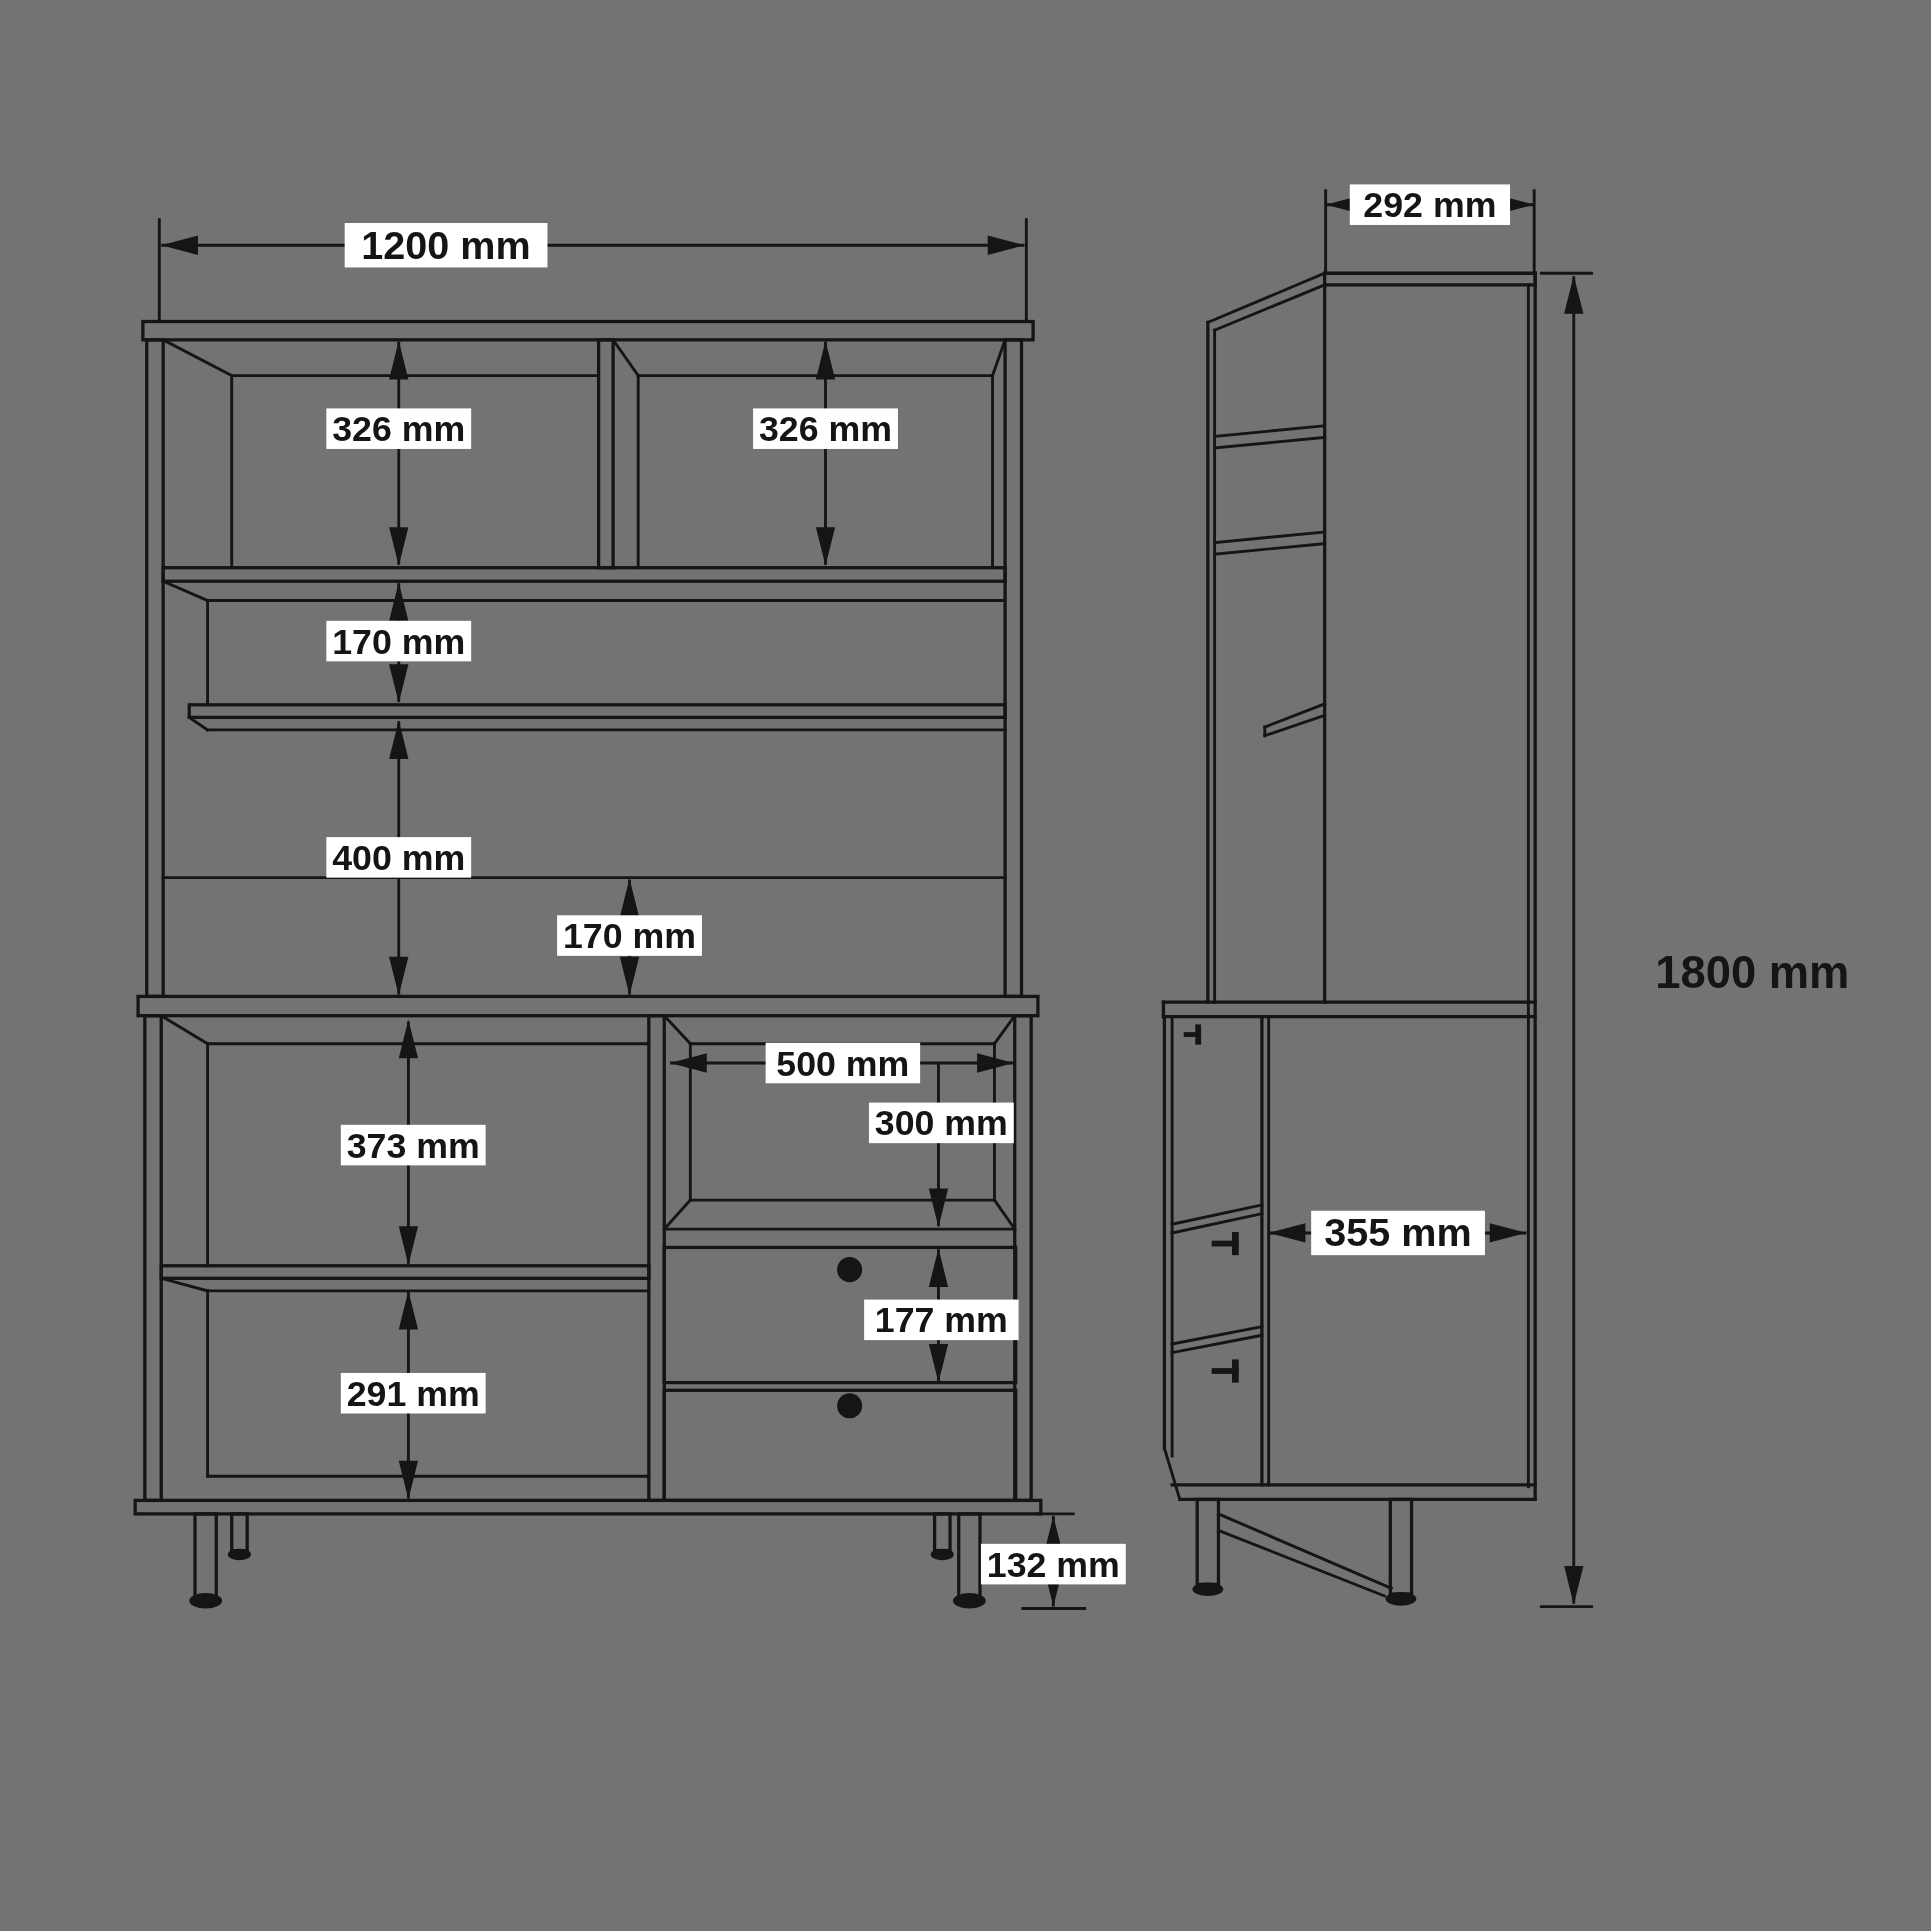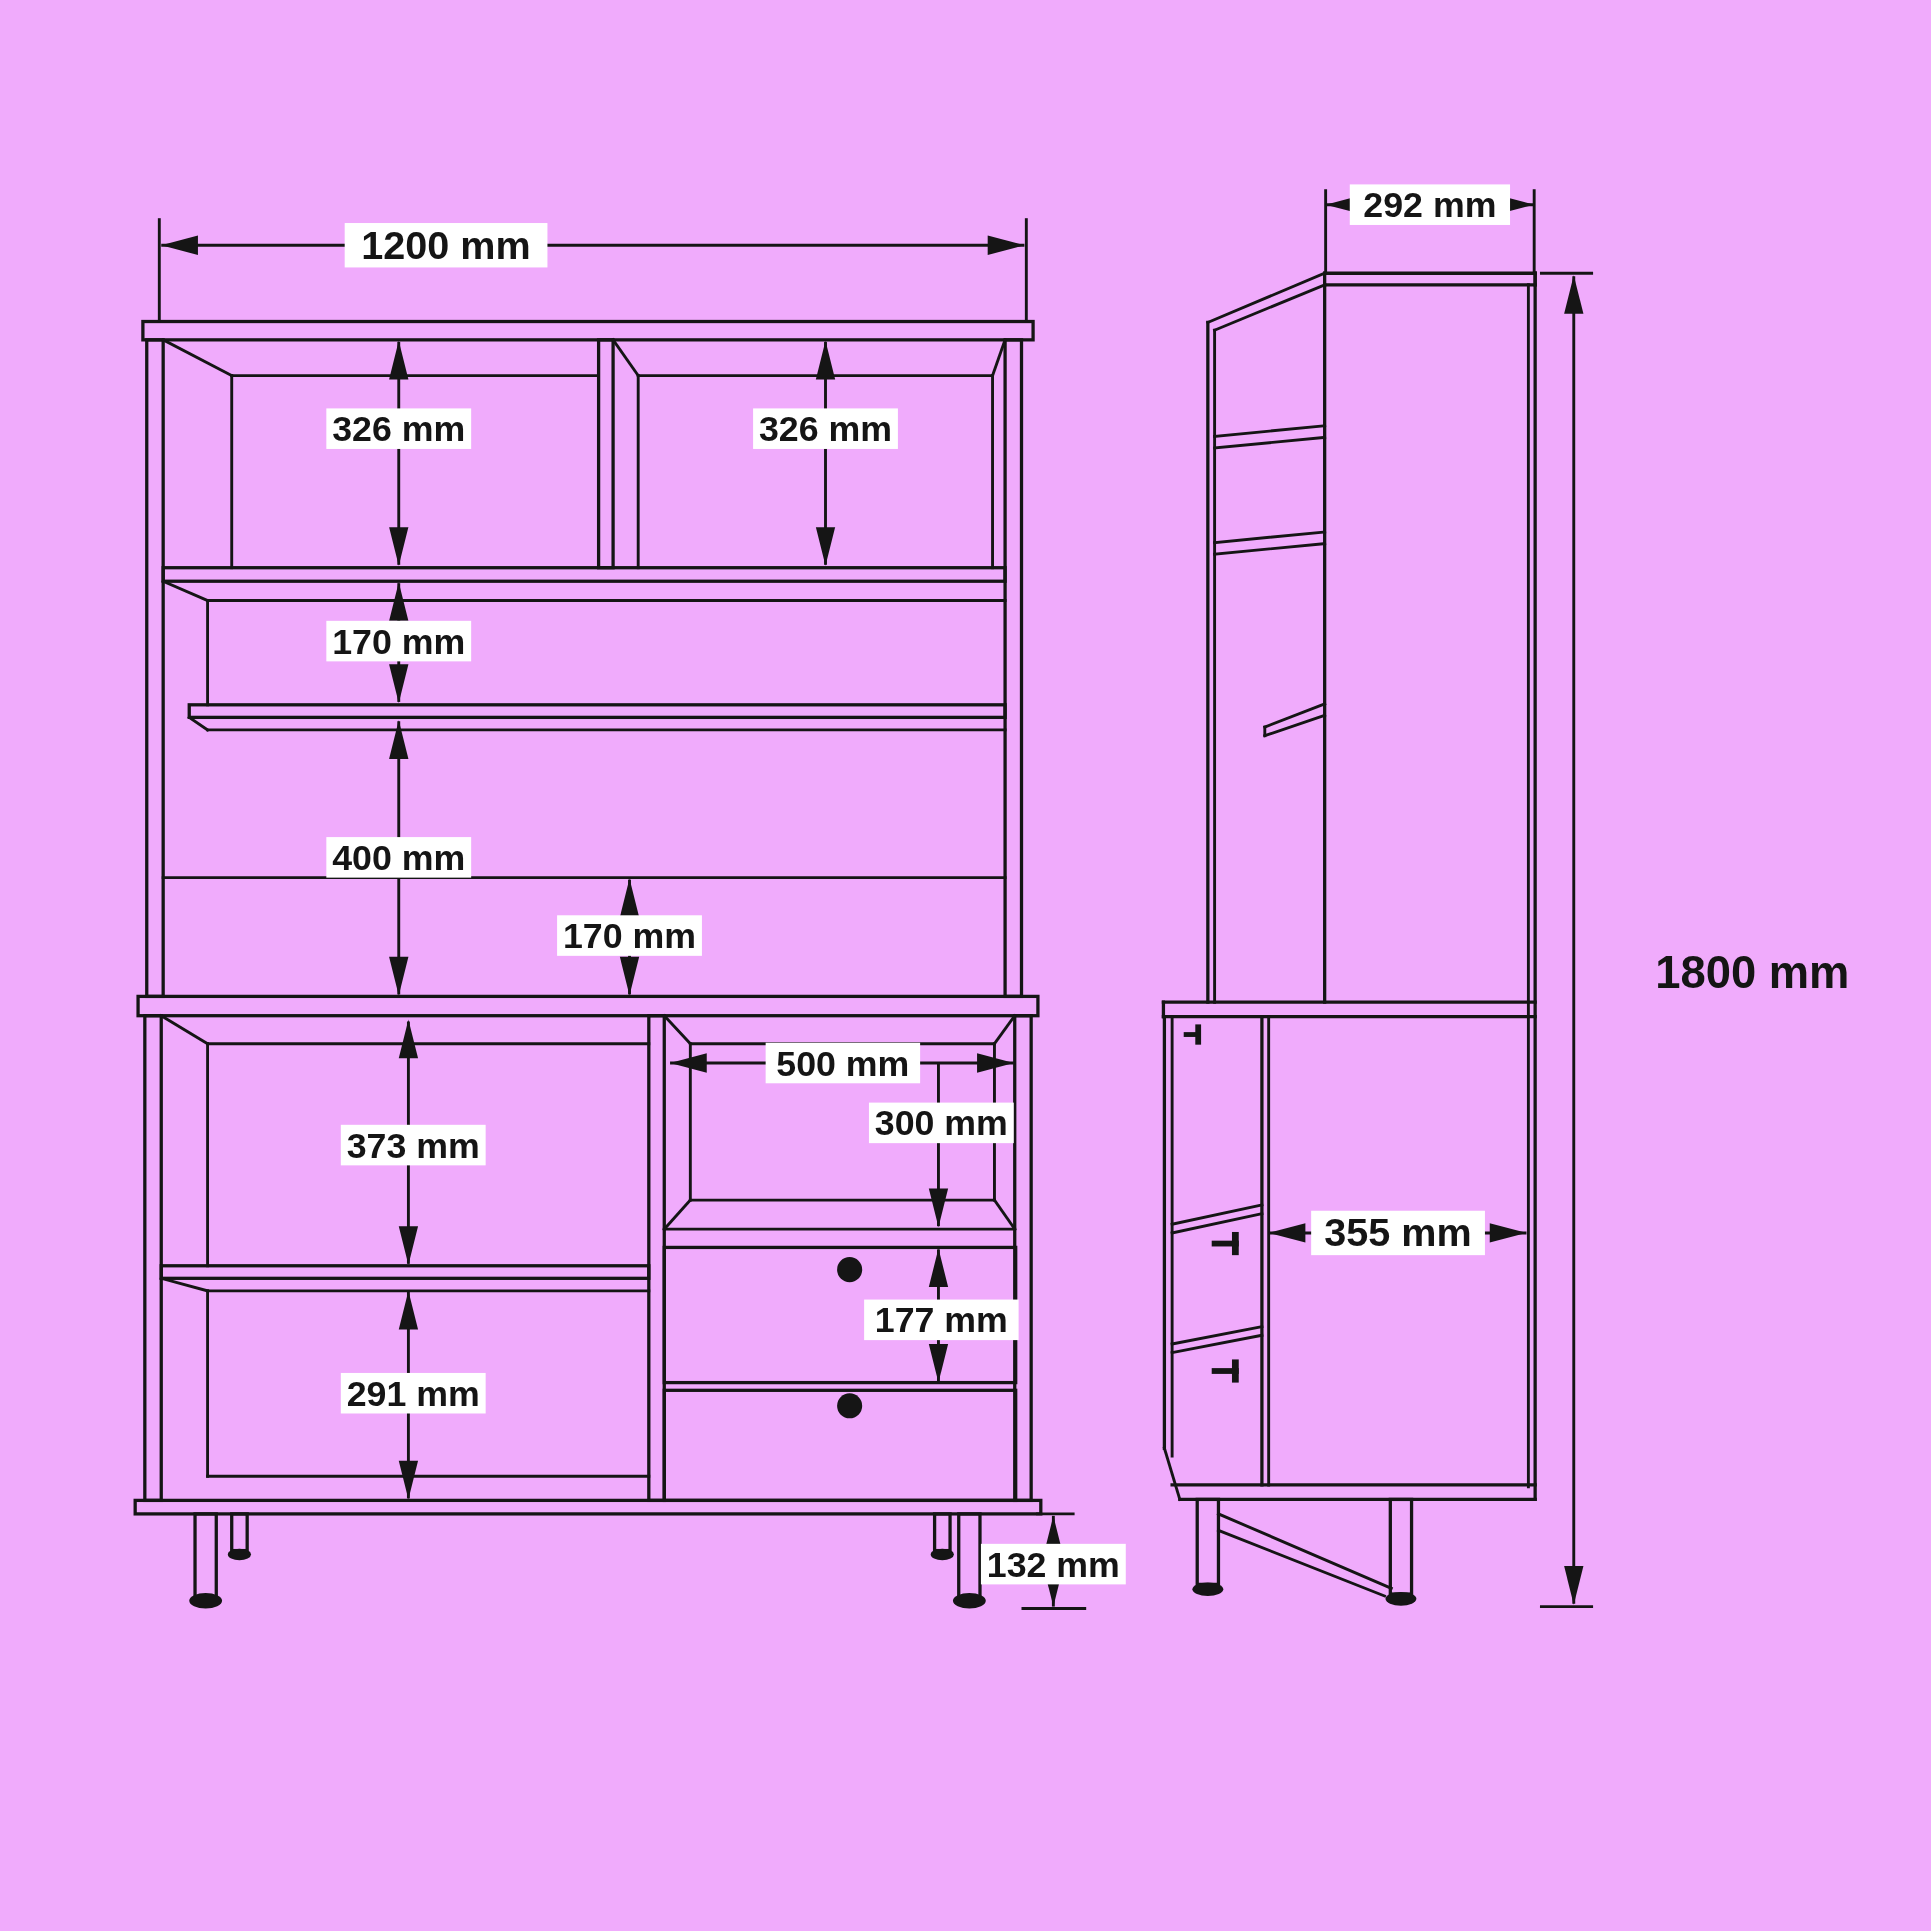--- a/index.html
+++ b/index.html
@@ -1,16 +1,16 @@
 <!DOCTYPE html>
 <html><head>
 <meta charset="utf-8">
 <style>
   html,body{margin:0;padding:0;background:#fff;}
-  #stage{width:1931px;height:1931px;background:#f0abfc;position:relative;font-family:"Liberation Sans",sans-serif;}
+  #stage{width:1931px;height:1931px;background:#737373;position:relative;font-family:"Liberation Sans",sans-serif;}
   svg{display:block;}
   .st{stroke:#151515;fill:none;stroke-width:3.4;stroke-linecap:square;}
   .thin{stroke:#151515;fill:none;stroke-width:3;stroke-linecap:square;}
   .dim{stroke:#151515;fill:none;stroke-width:3;stroke-linecap:butt;}
   .fb{fill:#151515;stroke:none;}
   .bg{fill:#ffffff;stroke:none;}
   text{font-family:"Liberation Sans",sans-serif;font-weight:bold;fill:#151515;text-anchor:middle;}
   .t36{font-size:37px;}
   .t40{font-size:41px;}
   .t46{font-size:47px;}

